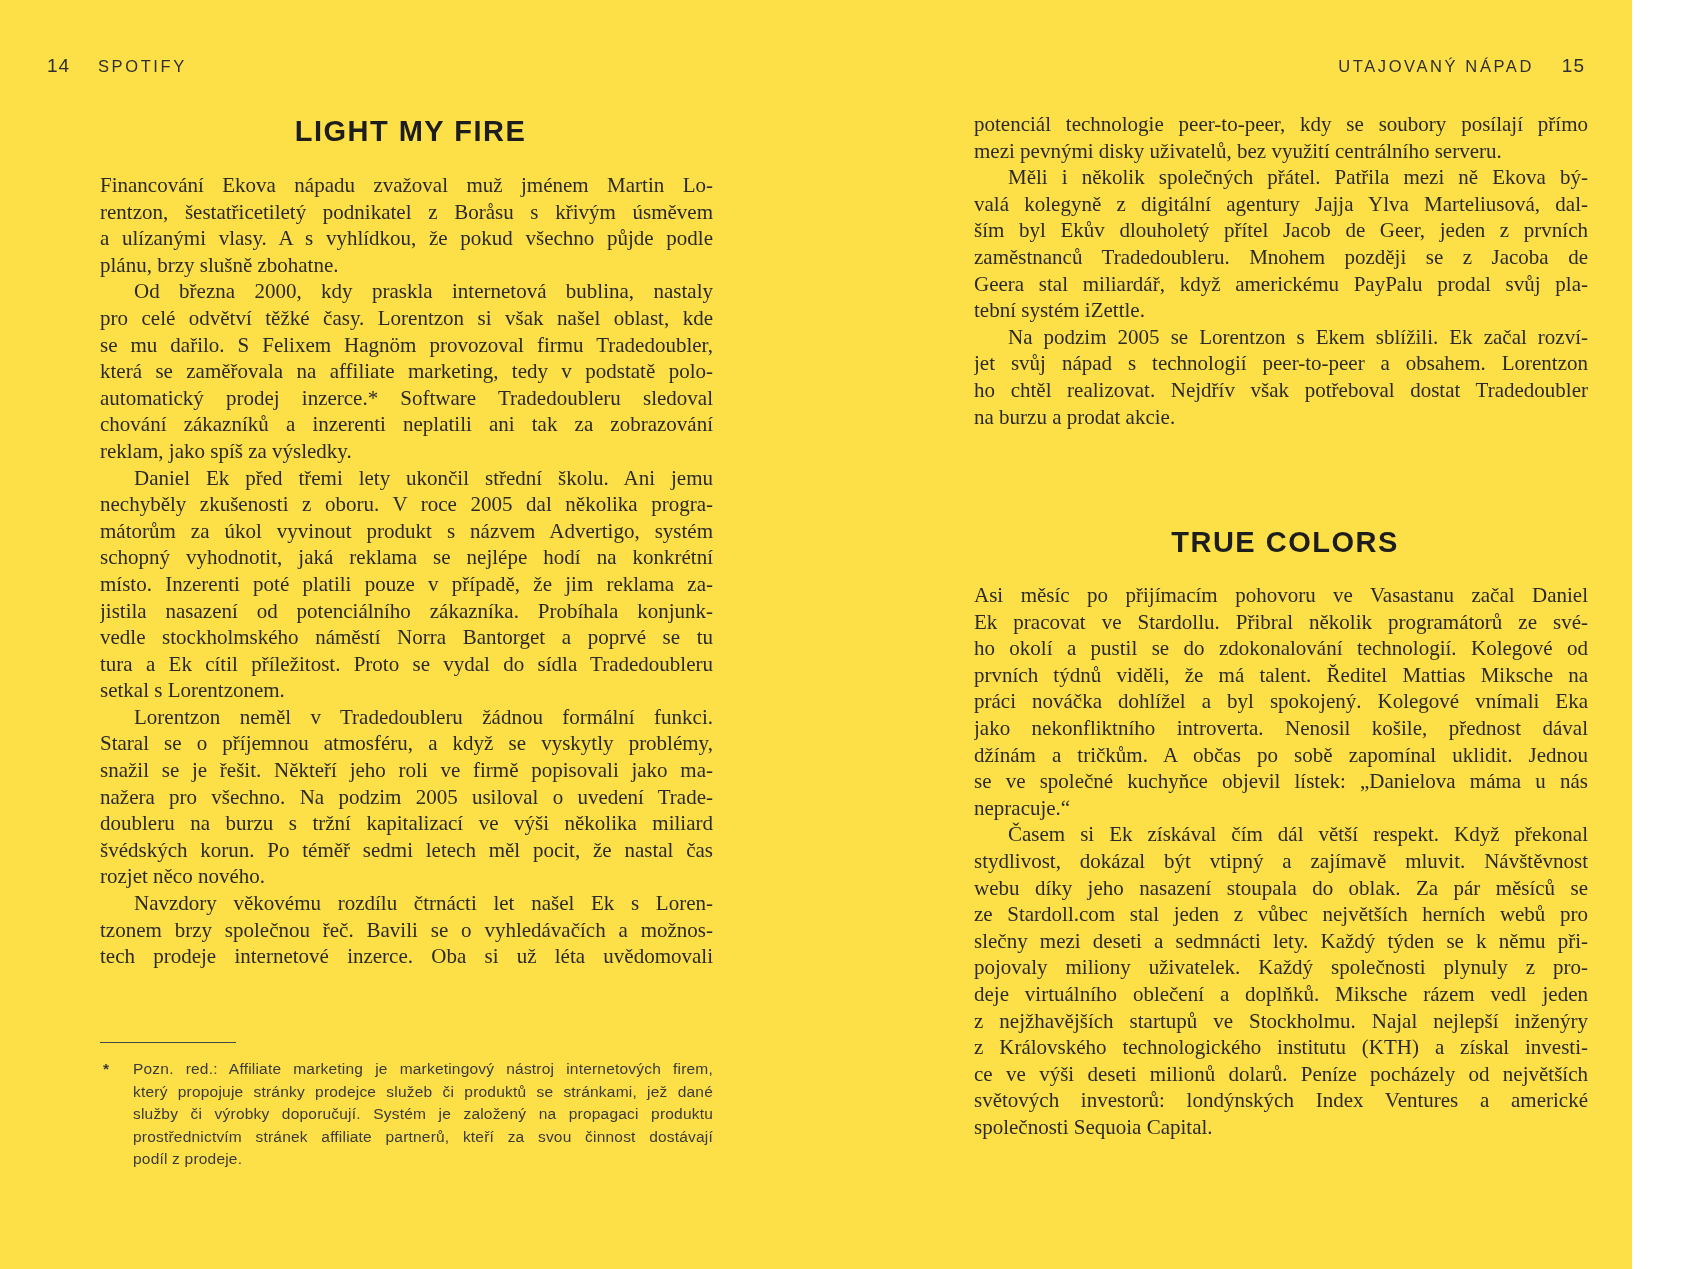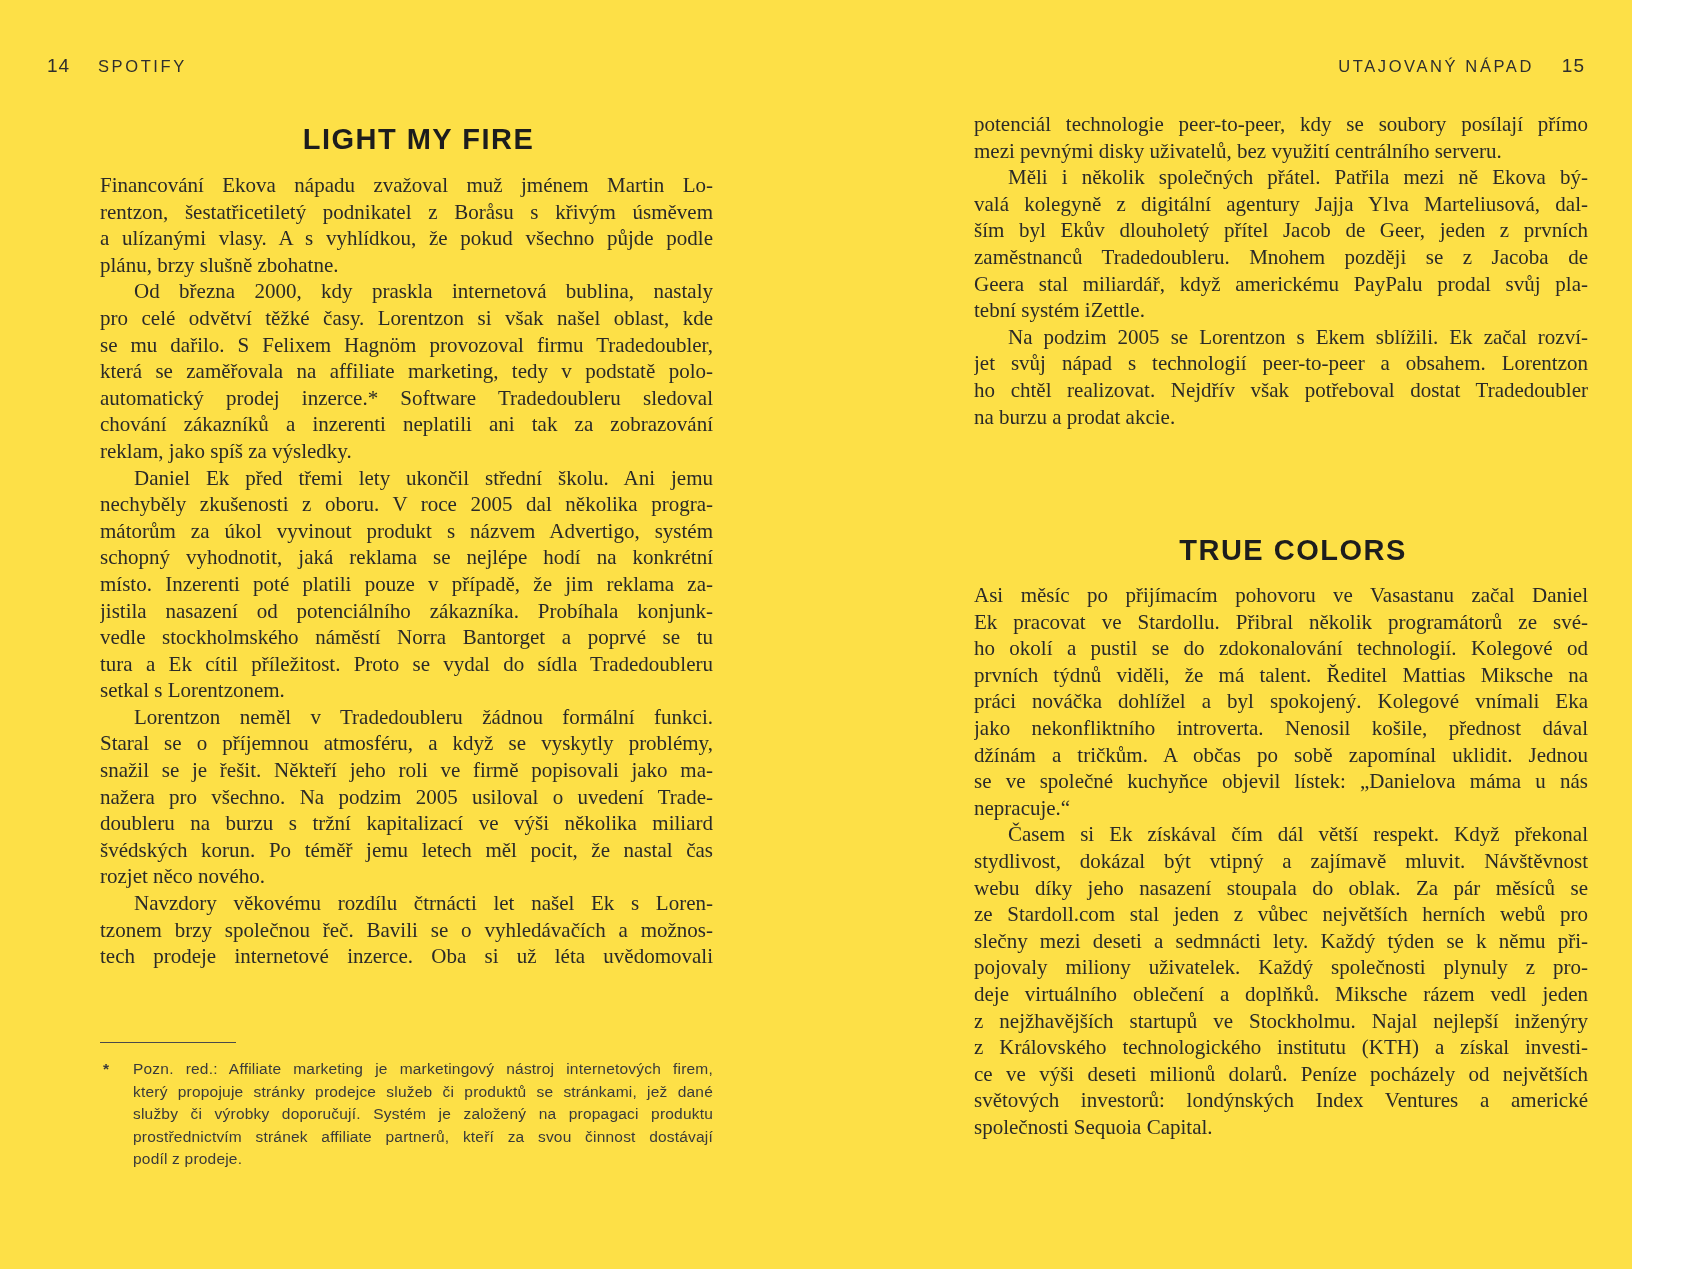--- a/index.html
+++ b/index.html
@@ -28,21 +28,21 @@
   .folio   { font-size: 19px; letter-spacing: 1px; top: 55px; }
   .runhead { font-size: 16.5px; letter-spacing: 2.6px; top: 57px; }
   .folio-l   { left: 47px; }
   .runhead-l { left: 98px; }
   .runhead-r { right: 98px; margin-left: 16px; }
   .folio-r   { right: 47px; }
 
   
   .chapter-title {
     position: absolute;
-    margin: 12px;
+    margin: 4px;
     font-family: "Liberation Sans", sans-serif;
     font-weight: 700;
     font-size: 29px;
     line-height: 34px;
     letter-spacing: 1.5px;
     text-align: center;
     color: #1d1d1d;
     white-space: nowrap;
   }
   .title-l { left: 100px; width: 613px; top: 110px; }
@@ -131,21 +131,21 @@
         <div class="ln">místo. Inzerenti poté platili pouze v případě, že jim reklama za-</div>
         <div class="ln">jistila nasazení od potenciálního zákazníka. Probíhala konjunk-</div>
         <div class="ln">vedle stockholmského náměstí Norra Bantorget a poprvé se tu</div>
         <div class="ln">tura a Ek cítil příležitost. Proto se vydal do sídla Tradedoubleru</div>
         <div class="ln last">setkal s Lorentzonem.</div>
         <div class="ln indent">Lorentzon neměl v Tradedoubleru žádnou formální funkci.</div>
         <div class="ln">Staral se o příjemnou atmosféru, a když se vyskytly problémy,</div>
         <div class="ln">snažil se je řešit. Někteří jeho roli ve firmě popisovali jako ma-</div>
         <div class="ln">nažera pro všechno. Na podzim 2005 usiloval o uvedení Trade-</div>
         <div class="ln">doubleru na burzu s tržní kapitalizací ve výši několika miliard</div>
-        <div class="ln">švédských korun. Po téměř jemu letech měl pocit, že nastal čas</div>
+        <div class="ln">švédských korun. Po téměř sedmi letech měl pocit, že nastal čas</div>
         <div class="ln last">rozjet něco nového.</div>
         <div class="ln indent">Navzdory věkovému rozdílu čtrnácti let našel Ek s Loren-</div>
         <div class="ln">tzonem brzy společnou řeč. Bavili se o vyhledávačích a možnos-</div>
         <div class="ln">tech prodeje internetové inzerce. Oba si už léta uvědomovali</div>
       </div>
 
     <div class="fn-divider"></div>
 
     <div class="footnote">
       <span class="fn-marker">*</span>

